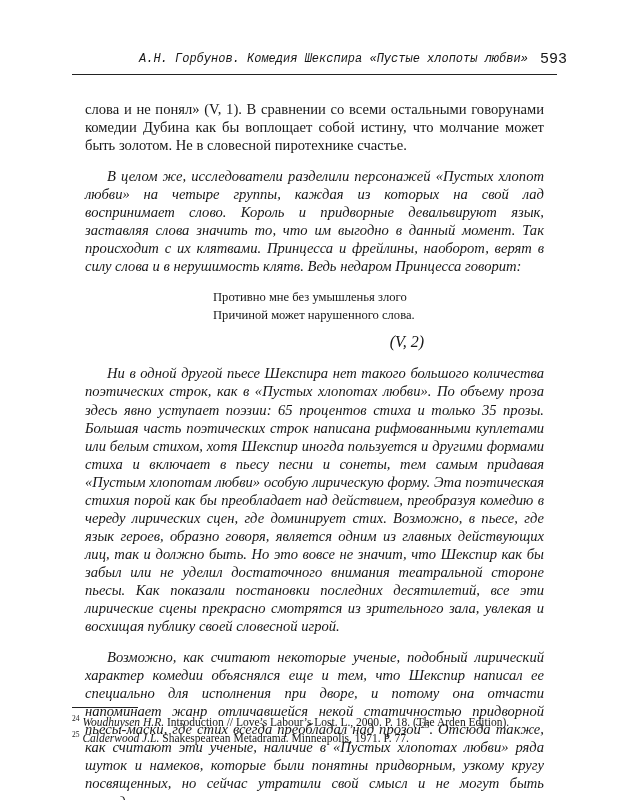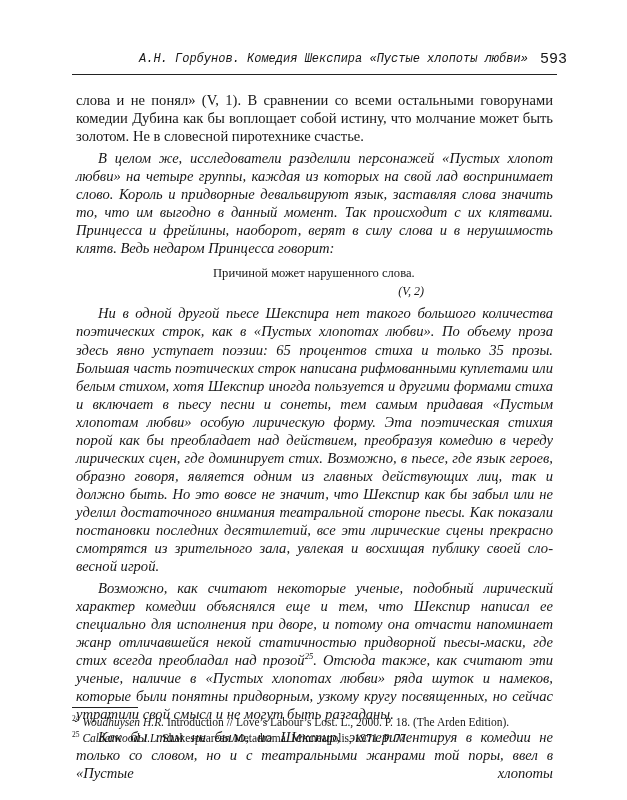--- a/index.html
+++ b/index.html
@@ -12,27 +12,27 @@
   .running-head .title {
     position: absolute; left: 55px; top: 2px; font-style: italic; white-space: nowrap;
   }
   .running-head .folio { position: absolute; right: 2px; top: 1px; font-size: 15px; text-align: right; }
   .head-rule { position: absolute; top: 74px; left: 0; width: 485px; height: 0; border-top: 1px solid #222; }
   .body-text {
     position: absolute; top: 87px; left: 0; width: 485px;
     font-family: "Liberation Serif", serif; font-size: 14.6px; line-height: 18.05px;
     text-align: justify; hyphens: manual;
   }
-  .body-text p { margin: 4px; text-indent: 0; }
+  .body-text p { margin: 13px; text-indent: 0; }
   .body-text p.indent { text-indent: 22px; font-style: italic; }
   .verse {
     font-size: 12.6px; line-height: 18px; margin: 7px 0 0 141px; width: 211px;
   }
   .verse .line { display: block; white-space: nowrap; text-align: left; }
-  .verse .ref { display: block; text-align: right; font-style: italic; font-size: 12px; margin-top: 0px; }
+  .verse .ref { display: block; text-align: right; font-style: italic; font-size: 16px; margin-top: 9px; }
   .after-verse { margin-top: 13px !important; }
   sup { font-size: 8.5px; line-height: 0; vertical-align: super; }
   .fn-rule { position: absolute; top: 707px; left: 0; width: 66px; border-top: 1px solid #222; }
   .footnotes {
     position: absolute; top: 714px; left: 0; width: 485px;
     font-family: "Liberation Serif", serif; font-size: 11.5px; line-height: 16px;
   }
   .footnotes .fn { white-space: nowrap; }
   .footnotes .fn sup { font-size: 7.5px; }
   .footnotes .author { font-style: italic; }
@@ -47,20 +47,21 @@
     <span class="title">А.Н. Горбунов. Комедия Шекспира «Пустые хлопоты любви»</span>
     <span class="folio">593</span>
   </div>
   <div class="head-rule"></div>
 
   <div class="body-text">
     <p>слова и не понял» (V, 1). В сравнении со всеми остальными говорунами коме­дии Дубина как бы воплощает собой истину, что молчание может быть золотом. Не в словесной пиротехнике счастье.</p>
     <p class="indent">В целом же, исследователи разделили персонажей «Пустых хлопот любви» на четыре группы, каждая из которых на свой лад воспринимает слово. Король и придворные девальвируют язык, заставляя слова значить то, что им выгодно в данный момент. Так происходит с их клятвами. Принцесса и фрейлины, наобо­рот, верят в силу слова и в нерушимость клятв. Ведь недаром Принцесса говорит:</p>
 
     <div class="verse">
+      <span class="line">Противно мне без умышленья злого</span>
       <span class="line">Причиной может нарушенного слова.</span>
       <span class="ref">(V, 2)</span>
     </div>
 
 
     <p class="indent">Ни в одной другой пьесе Шекспира нет такого большого количества поэ­тических строк, как в «Пустых хлопотах любви». По объему проза здесь явно уступает поэзии: 65 процентов стиха и только 35 прозы. Большая часть поэ­тических строк написана рифмованными куплетами или белым стихом, хотя Шекспир иногда пользуется и другими формами стиха и включает в пьесу пес­ни и сонеты, тем самым придавая «Пустым хлопотам любви» особую лириче­скую форму. Эта поэтическая стихия порой как бы преобладает над действием, преобразуя комедию в череду лирических сцен, где доминирует стих. Возмож­но, в пьесе, где язык героев, образно говоря, является одним из главных дей­ствующих лиц, так и должно быть. Но это вовсе не значит, что Шекспир как бы забыл или не уделил достаточного внимания театральной стороне пьесы. Как показали постановки последних десятилетий, все эти лирические сцены пре­красно смотрятся из зрительного зала, увлекая и восхищая публику своей сло­весной игрой.</p>
 
     <p class="indent"><span>Возможно, как считают некоторые ученые, подобный лирический характер комедии объяснялся еще и тем, что Шекспир написал ее специально для испол­нения при дворе, и потому она отчасти напоминает жанр отличавшейся некой статичностью придворной пьесы-маски, где стих всегда преобладал над про­зой</span><sup>25</sup><span>. Отсюда также, как считают эти ученые, наличие в «Пустых хлопотах люб­ви» ряда шуток и намеков, которые были понятны придворным, узкому кругу посвященных, но сейчас утратили свой смысл и не могут быть разгаданы.</span></p>
 
     <p class="indent justify-last">Как бы там ни было, но Шекспир, экспериментируя в комедии не только со словом, но и с театральными жанрами той поры, ввел в «Пустые хлопоты</p>

